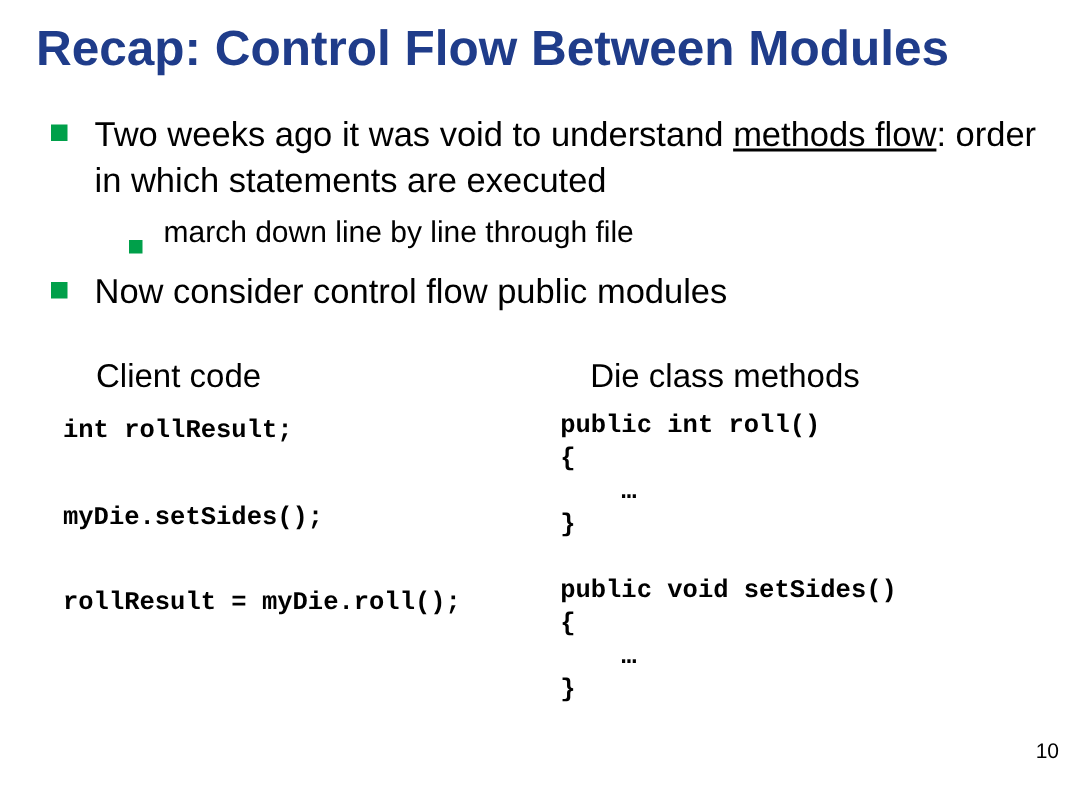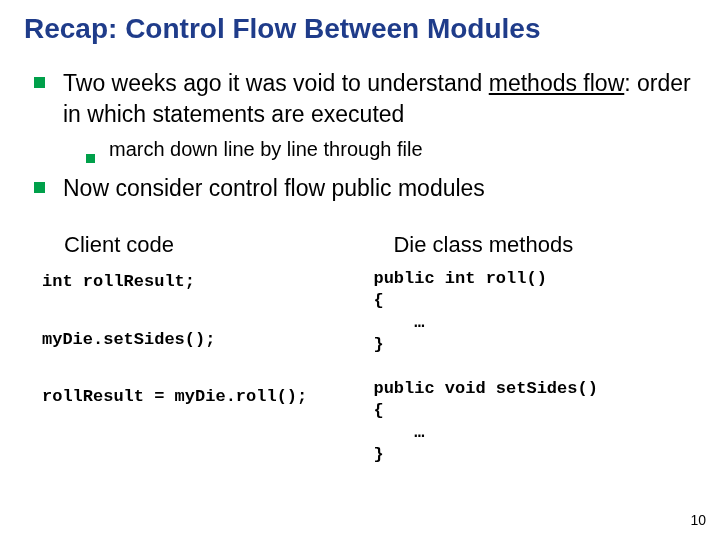--- a/index.html
+++ b/index.html
@@ -6,21 +6,21 @@
   body {
     width: 720px;
     height: 540px;
     background: #fff;
     font-family: Arial, Helvetica, sans-serif;
     color: #000;
     position: relative;
     padding: 12px 24px 12px 24px;
   }
   .title {
-    font-size: 28px;
+    font-size: 33px;
     font-weight: bold;
     color: #1f3c8a;
     margin-bottom: 22px;
     line-height: 1.2;
   }
   .bullet-l1 {
     display: flex;
     margin-bottom: 6px;
   }
   .bullet-l1 .sq {
@@ -79,21 +79,21 @@
     line-height: 1.3;
     white-space: pre;
   }
   .col-left .code {
     line-height: 1.7;
     margin-left: -22px;
   }
   .pagenum {
     position: absolute;
     right: 14px;
-    bottom: 12px;
+    bottom: 32px;
     font-size: 14px;
     color: #000;
   }
 </style>
 </head>
 <body>
 
 <div class="title">Recap: Control Flow Between Modules</div>
 
 <div class="bullet-l1">

